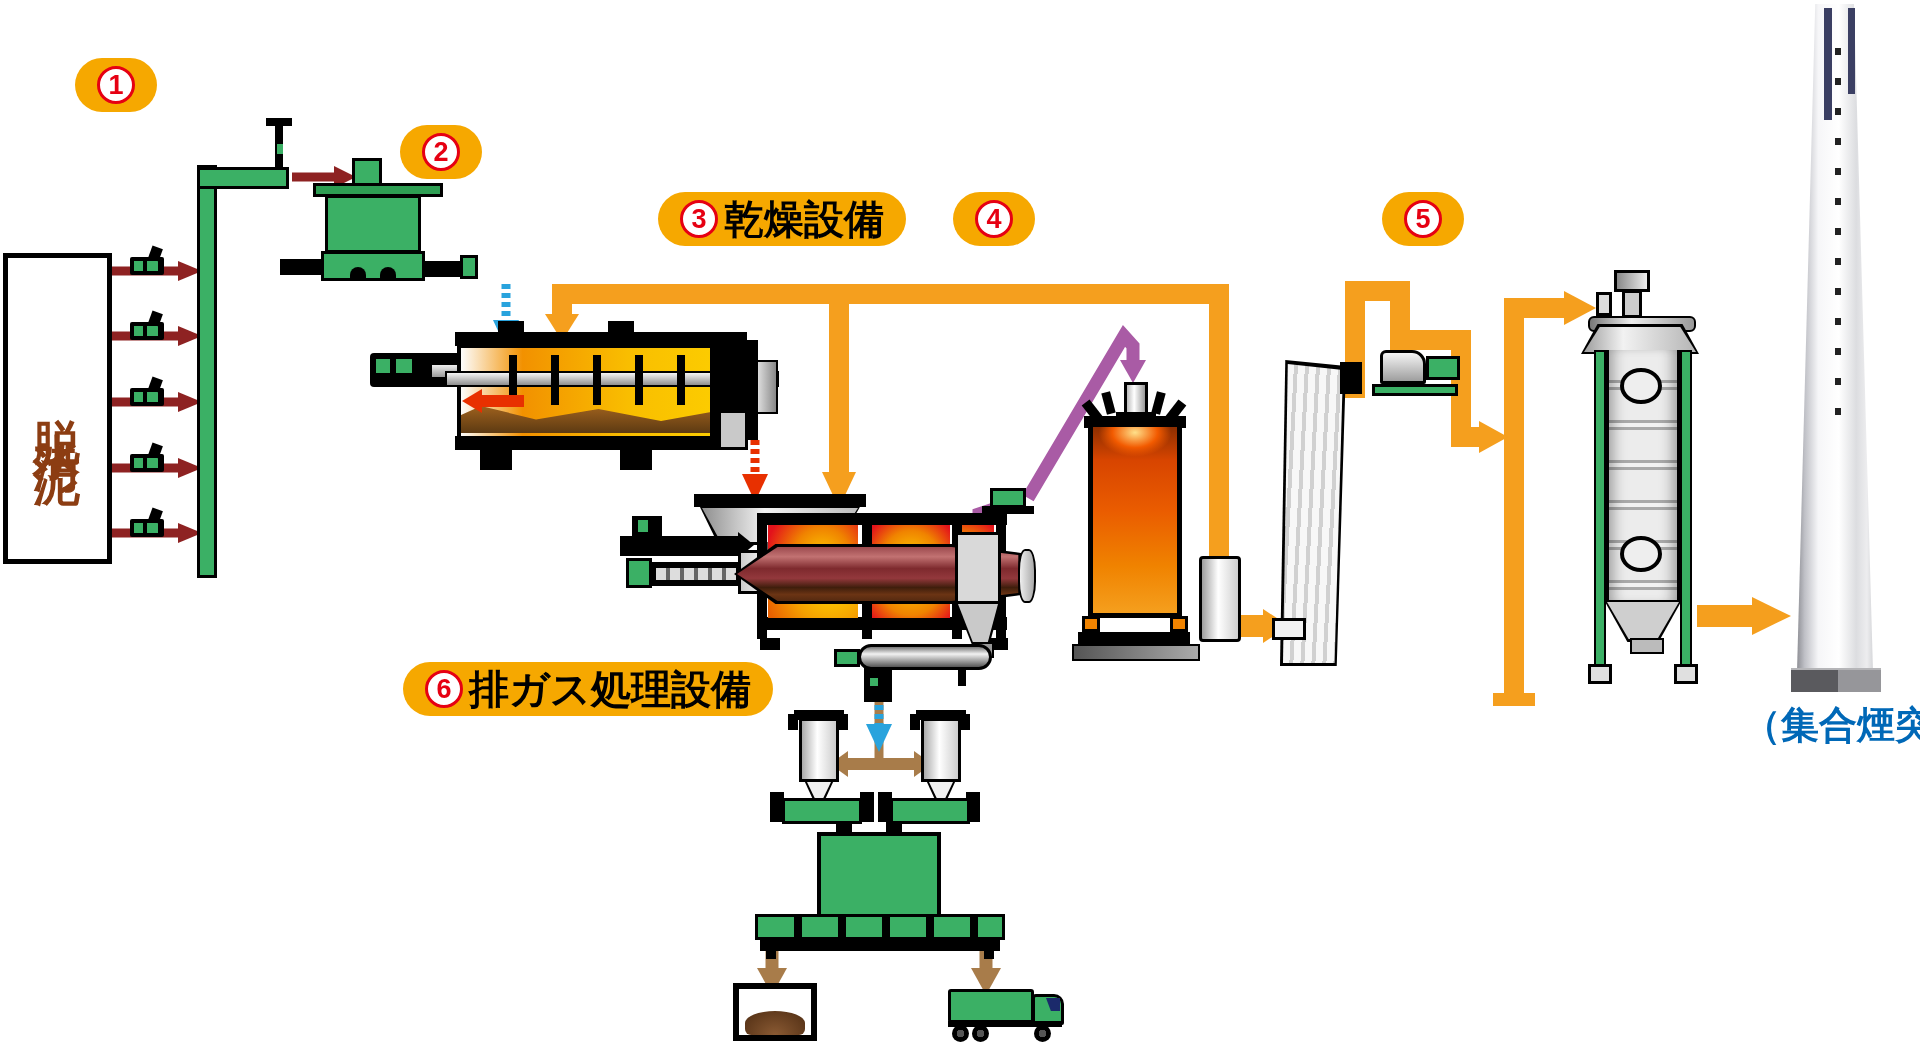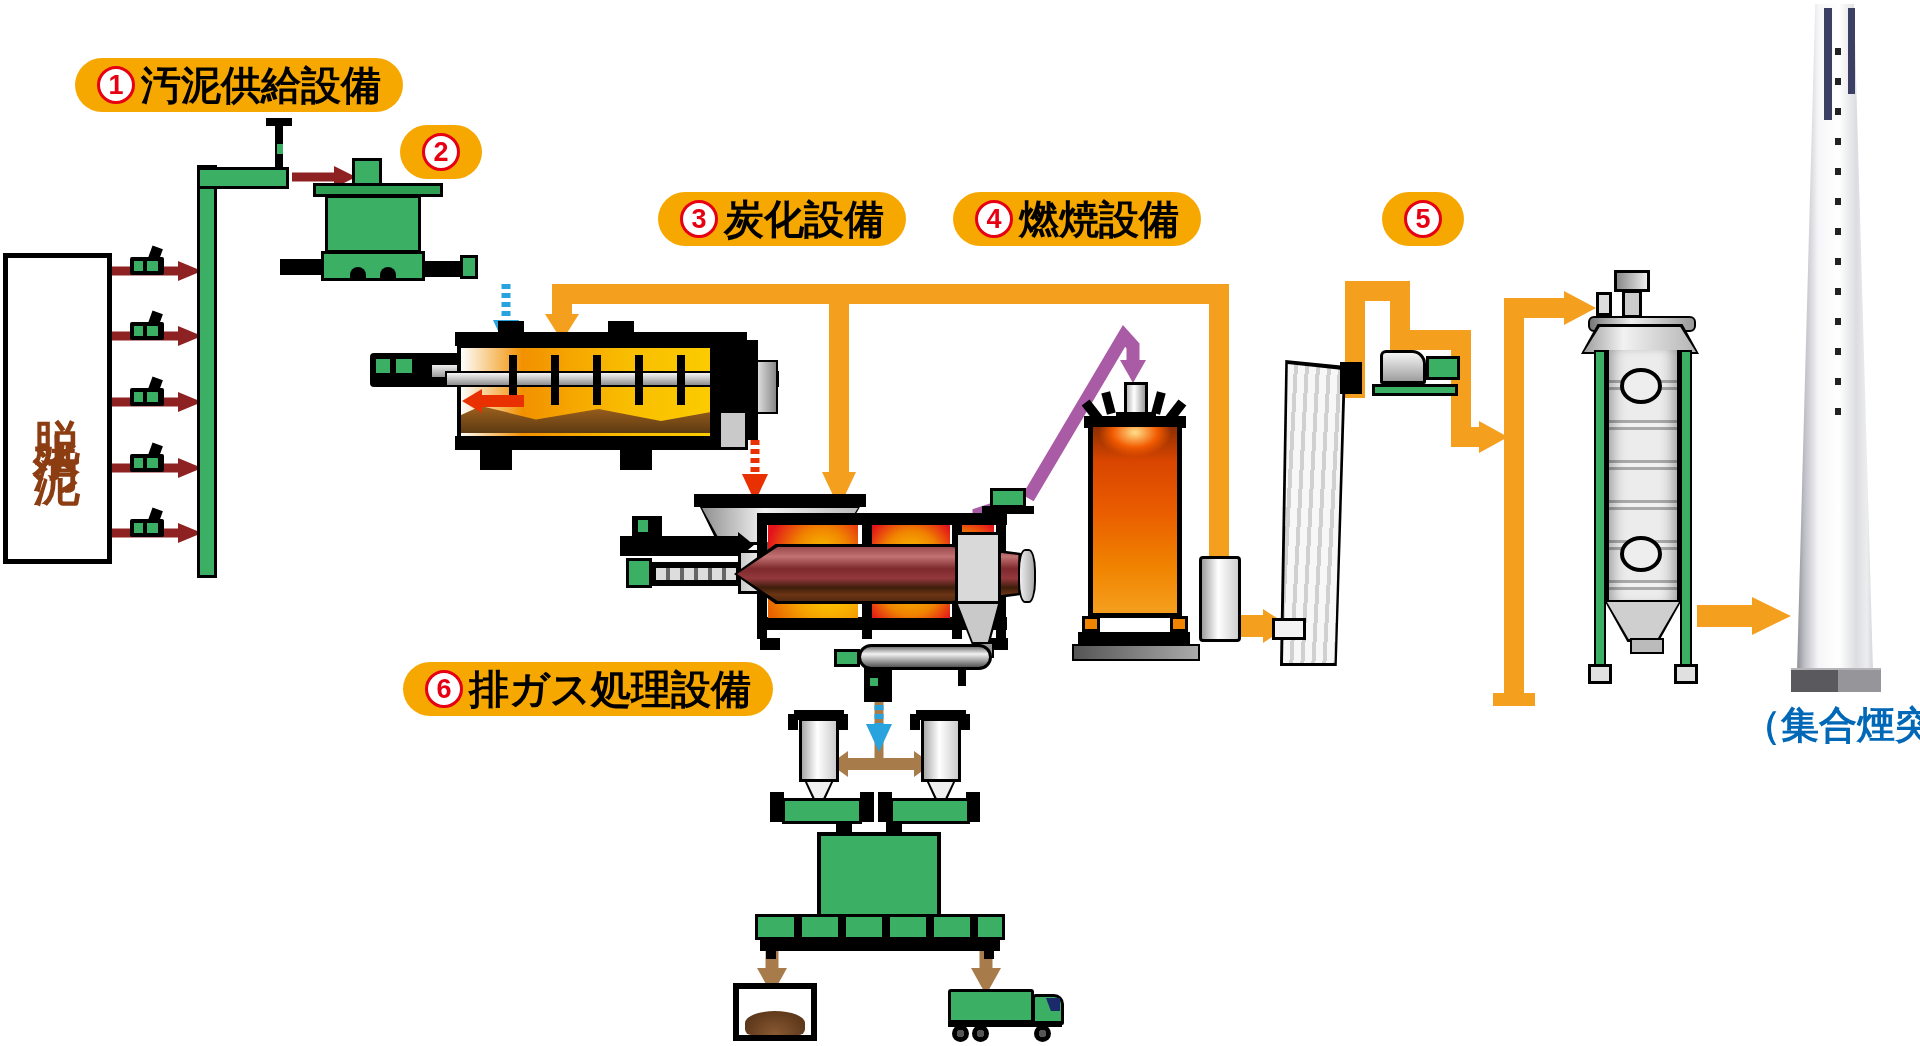--- a/index.html
+++ b/index.html
@@ -339,32 +339,30 @@
     <div class="abs" style="left:88px;top:9px;width:32px;height:31px;background:var(--green);border:3px solid #000;box-sizing:border-box;border-radius:4px 10px 2px 2px"></div>
     <div class="abs" style="left:102px;top:13px;width:14px;height:13px;background:#1b2a6b;clip-path:polygon(0 0,100% 0,100% 100%,35% 100%)"></div>
     <div class="abs blk" style="left:4px;top:36px;width:114px;height:6px"></div>
     <div class="abs" style="left:8px;top:40px;width:17px;height:17px;border-radius:50%;background:radial-gradient(#555 30%,#000 32%)"></div>
     <div class="abs" style="left:28px;top:40px;width:17px;height:17px;border-radius:50%;background:radial-gradient(#555 30%,#000 32%)"></div>
     <div class="abs" style="left:90px;top:40px;width:17px;height:17px;border-radius:50%;background:radial-gradient(#555 30%,#000 32%)"></div>
   </div>
 
   <div class="lbl" style="left:75px;top:58px">
     <span class="badge">1</span>
-    <span>汚泥供給設備</span>
   </div>
   <div class="lbl" style="left:400px;top:125px">
     <span class="badge">2</span>
   </div>
   <div class="lbl" style="left:658px;top:192px">
     <span class="badge">3</span>
-    <span>炭化設備</span>
+    <span>乾燥設備</span>
   </div>
   <div class="lbl" style="left:953px;top:192px">
     <span class="badge">4</span>
-    <span>燃焼設備</span>
   </div>
   <div class="lbl" style="left:1382px;top:192px">
     <span class="badge">5</span>
   </div>
   <div class="lbl" style="left:403px;top:662px">
     <span class="badge">6</span>
     <span>排ガス処理設備</span>
   </div>
 
 </div>

